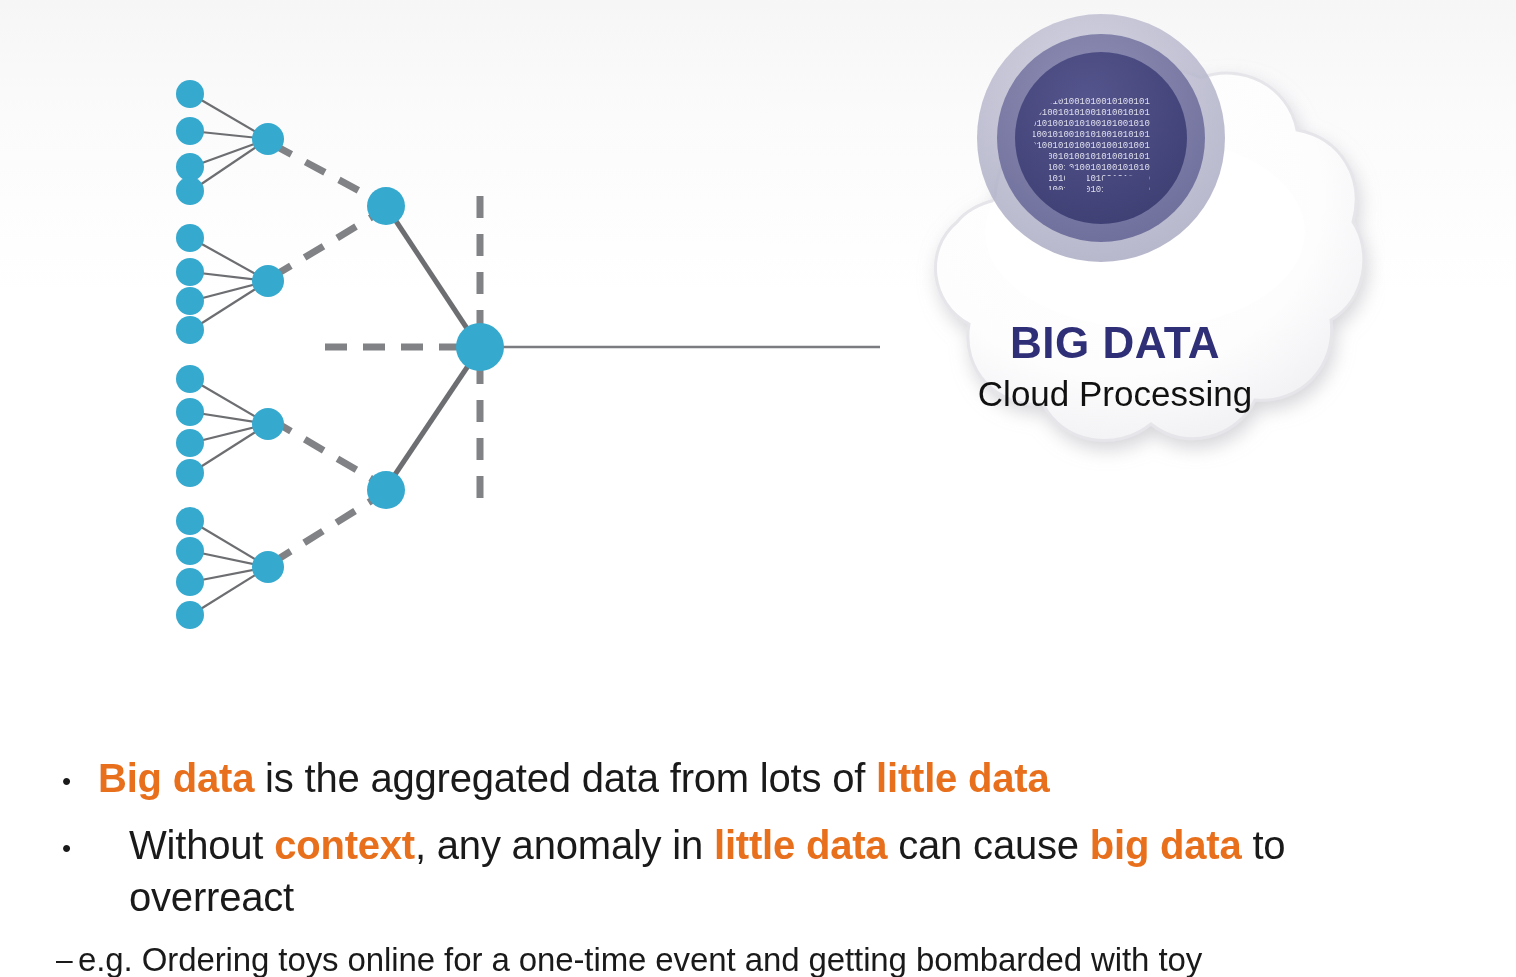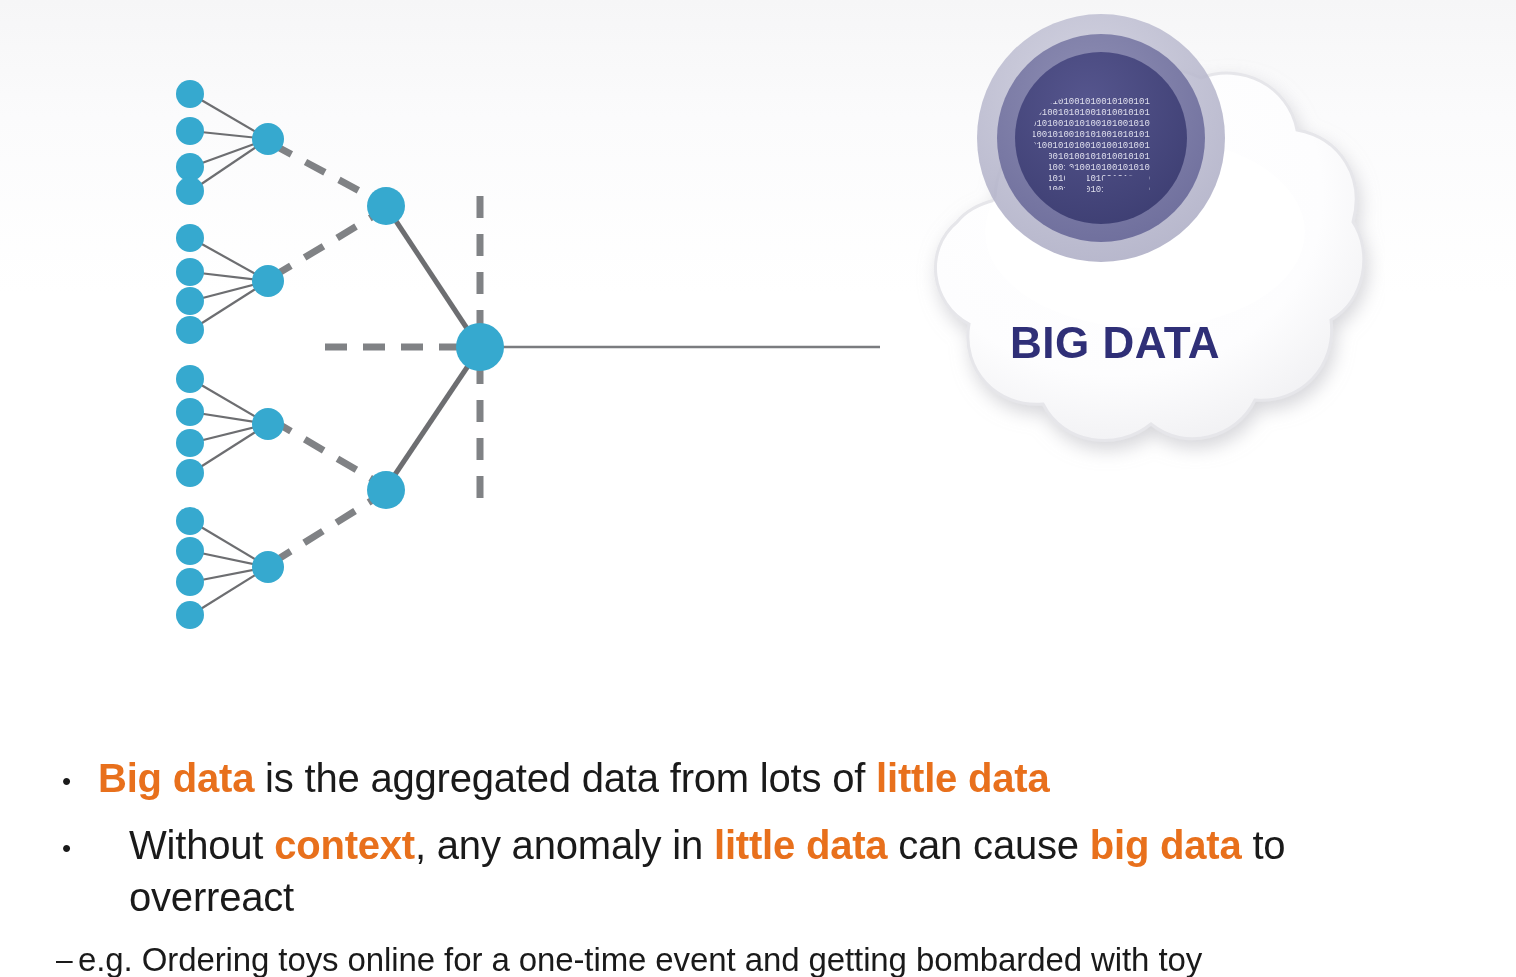--- a/index.html
+++ b/index.html
@@ -228,20 +228,21 @@
                  C 272 452, 218 444, 198 404
                  C 152 408, 116 370, 124 324
                  C 86 304, 78 250, 112 222
                  C 120 212, 134 204, 150 200 Z" fill="url(#cloudGrad)" stroke="#e6e6ea" stroke-width="3"></path>
         <ellipse cx="300" cy="232" rx="160" ry="96" fill="#ffffff" opacity="0.75"></ellipse>
       </g>
     </svg>
 
     <div class="cloud-label-wrap">
       <div class="cloud-title">BIG DATA</div>
+      <div class="cloud-sub">Cloud Processing</div>
     </div>
   </div>
 
   <div id="disc">
     <svg width="252" height="252" viewBox="0 0 252 252" xmlns="http://www.w3.org/2000/svg">
       <defs>
         <radialGradient id="outerRing" cx="45%" cy="30%" r="75%">
           <stop offset="0%" stop-color="#cdcddd"></stop>
           <stop offset="100%" stop-color="#a9a9c2"></stop>
         </radialGradient>

